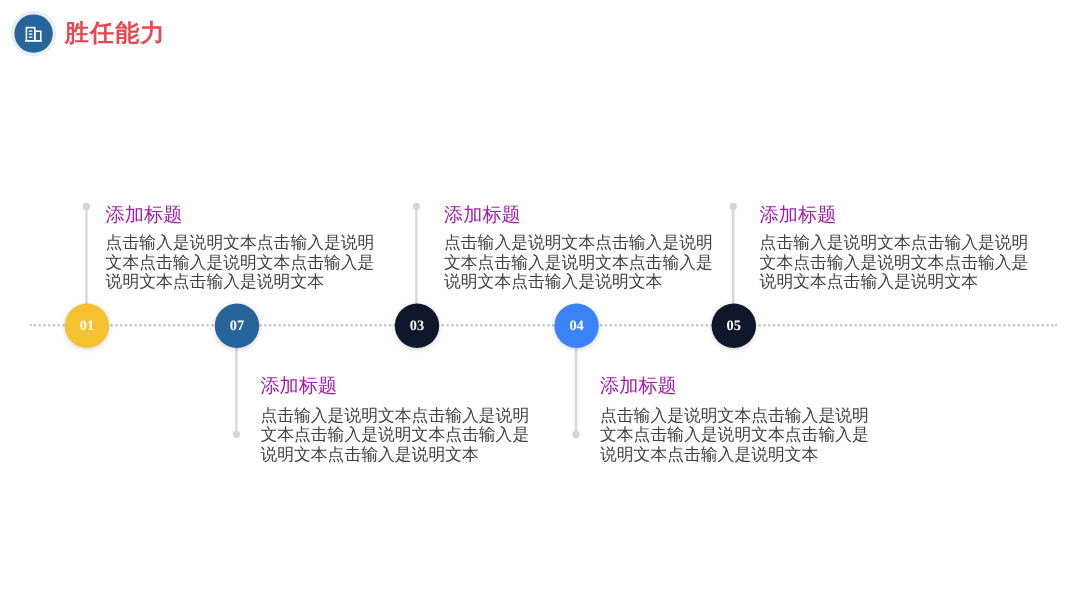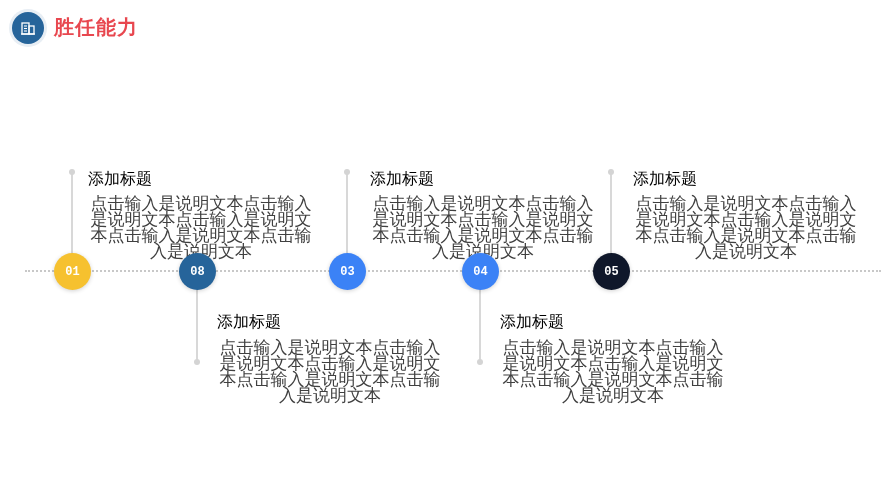--- a/index.html
+++ b/index.html
@@ -1,21 +1,21 @@
 <!DOCTYPE html>
 <html><head>
   <meta charset="utf-8">
   <style>
     * { margin: 0; padding: 0; box-sizing: border-box; }
     html, body {
       width: 896px; height: 504px; overflow: hidden;
       background: #ffffff;
       font-family: "DejaVu Sans", "Liberation Sans", sans-serif;
     }
-    .slide { position: relative; width: 896px; height: 504px; background: #fff; text-align: center; }
+    .slide { position: relative; width: 896px; height: 504px; background: #fff; }
 
     .header-icon {
       position: absolute; left: 12px; top: 12px; width: 32px; height: 32px;
       border-radius: 50%; background: #26649a;
       box-shadow: 0 0 0 3px #e8eef4;
       display: flex; align-items: center; justify-content: center;
     }
     .header-title {
       position: absolute; left: 54px; top: 13px;
       font-size: 20px; font-weight: bold; color: #e8474f;
@@ -24,39 +24,39 @@
 
     .timeline {
       position: absolute; left: 25px; top: 270px; width: 856px; height: 0;
       border-top: 2px dotted #c8c8c8;
     }
 
     .node {
       position: absolute; width: 37px; height: 37px; border-radius: 50%;
       display: flex; align-items: center; justify-content: center;
       color: #ffffff; font-size: 12px; font-weight: bold;
-      font-family: Liberation Mono, monospace;
+      font-family: Liberation Serif, serif;
       box-shadow: 0 1px 4px rgba(0,0,0,0.18);
       z-index: 3;
     }
 
     .stem {
       position: absolute; width: 2px; background: #d8d8d8; z-index: 1;
     }
     .stem-dot {
       position: absolute; width: 6px; height: 6px; border-radius: 50%;
       background: #d4d4d4; z-index: 2;
     }
 
     .item-title {
-      position: absolute; font-size: 16px; color: #000000; line-height: 20px;
+      position: absolute; font-size: 16px; color: #a21caf; line-height: 20px;
       white-space: nowrap;
     }
     .item-text {
-      position: absolute; width: 230px; font-size: 17px; color: #404040;
+      position: absolute; width: 230px; font-size: 14px; color: #404040;
       line-height: 16px;
     }
   </style>
 </head>
 <body>
 
 <div class="slide">
 
   <div class="header-icon">
     <svg width="16" height="16" viewBox="0 0 16 16">
@@ -76,28 +76,28 @@
   <div class="stem-dot" style="left:69px; top:169px;"></div>
   <div class="node" style="left:54px; top:253px; background:#f6c12f;">
     <span>01</span>
   </div>
   <div class="item-title" style="left:88px; top:169px;">添加标题</div>
   <div class="item-text" style="left:88px; top:195px; width:226px;">点击输入是说明文本点击输入是说明文本点击输入是说明文本点击输入是说明文本点击输入是说明文本</div>
 
   <div class="stem" style="left:196px; top:280px; height:82px;"></div>
   <div class="stem-dot" style="left:194px; top:359px;"></div>
   <div class="node" style="left:179px; top:253px; background:#26649a;">
-    <span>08</span>
+    <span>07</span>
   </div>
   <div class="item-title" style="left:217px; top:312px;">添加标题</div>
   <div class="item-text" style="left:217px; top:339px; width:226px;">点击输入是说明文本点击输入是说明文本点击输入是说明文本点击输入是说明文本点击输入是说明文本</div>
 
   <div class="stem" style="left:346px; top:172px; height:90px;"></div>
   <div class="stem-dot" style="left:344px; top:169px;"></div>
-  <div class="node" style="left:329px; top:253px; background:#3b82f6;">
+  <div class="node" style="left:329px; top:253px; background:#0f172a;">
     <span>03</span>
   </div>
   <div class="item-title" style="left:370px; top:169px;">添加标题</div>
   <div class="item-text" style="left:370px; top:195px; width:226px;">点击输入是说明文本点击输入是说明文本点击输入是说明文本点击输入是说明文本点击输入是说明文本</div>
 
   <div class="stem" style="left:479px; top:280px; height:82px;"></div>
   <div class="stem-dot" style="left:477px; top:359px;"></div>
   <div class="node" style="left:462px; top:253px; background:#3b82f6;">
     <span>04</span>
   </div>

